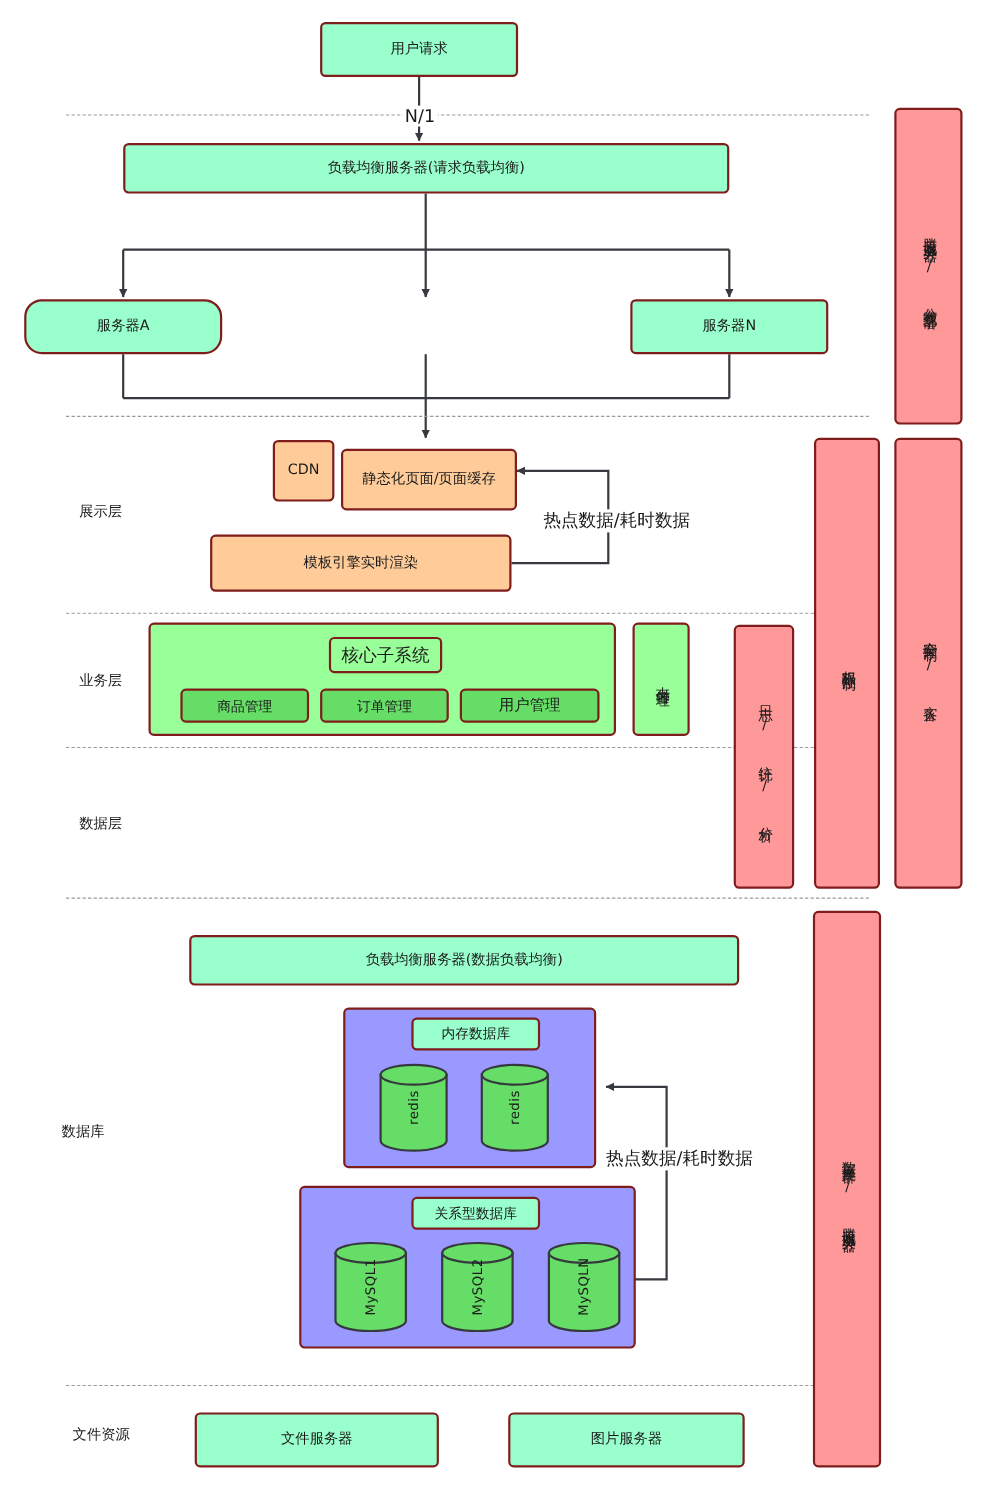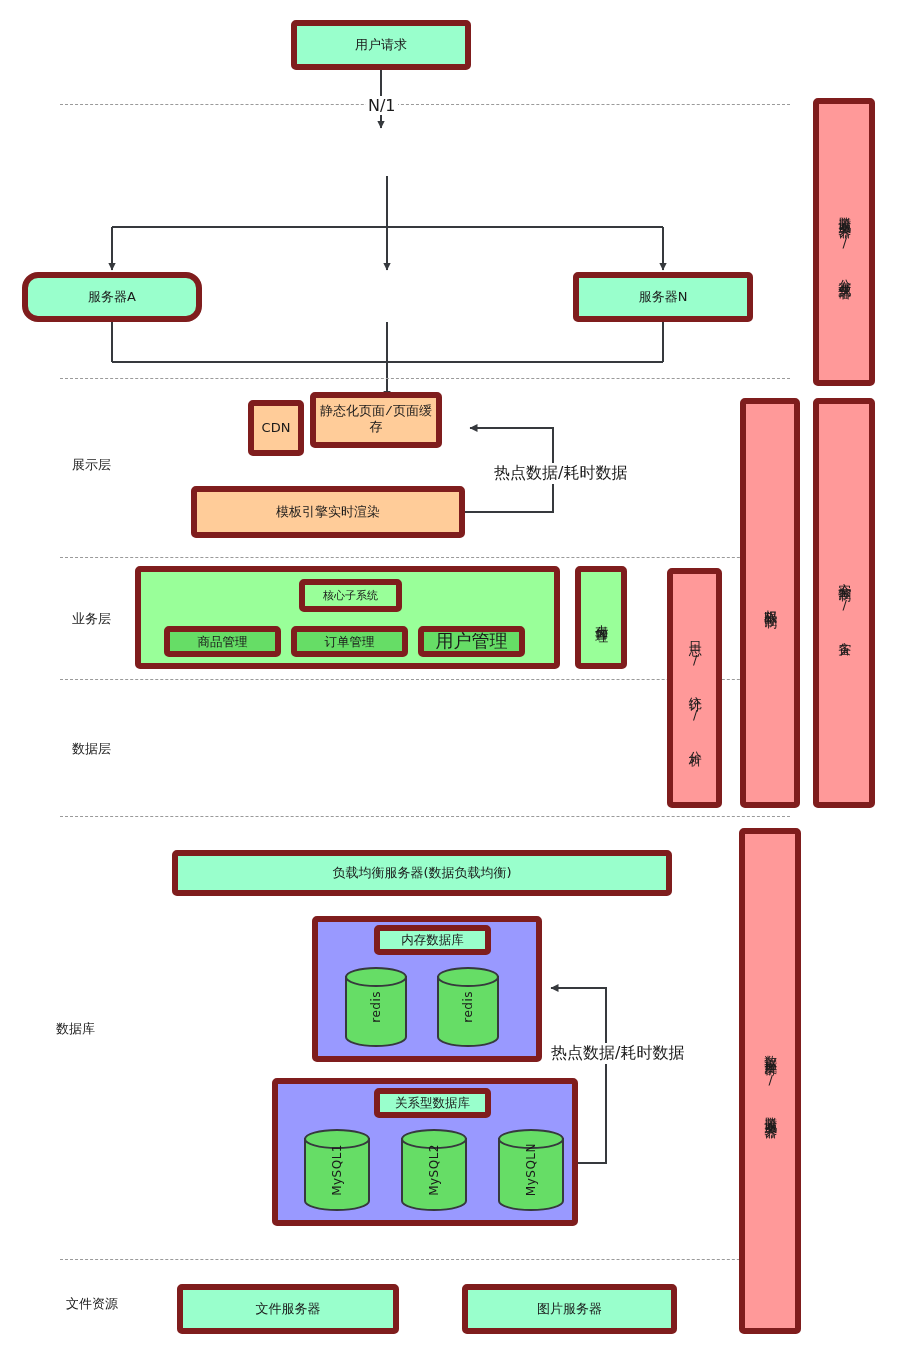--- a/index.html
+++ b/index.html
@@ -5,23 +5,23 @@
   html,body{margin:0;padding:0;background:#ffffff;}
   body{
     font-family:"DejaVu Sans","Liberation Sans",sans-serif;
     width:897px;height:1355px;position:relative;overflow:hidden;
     color:#1a1a1a;
   }
   #canvas{position:absolute;left:0;top:0;width:897px;height:1355px;}
 
   .node{
     position:absolute;box-sizing:border-box;
-    border:6px solid #7f1d1d;border-radius:5px;
+    border:2px solid #7f1d1d;border-radius:5px;
     display:flex;align-items:center;justify-content:center;
-    text-align:center;line-height:1.25;
+    text-align:right;line-height:1.25;
     font-size:13px;color:#1a1a1a;
   }
   .mint{background:#99ffcc;}
   .orange{background:#ffcc99;}
   .lgreen{background:#99ff99;}
   .dgreen{background:#66dd66;}
   .red{background:#ff9999;}
   .purple{background:#9999ff;}
 
   
@@ -105,34 +105,35 @@
   <div class="layer-label" style="left:72px;top:456px;">展示层</div>
   <div class="layer-label" style="left:72px;top:610px;">业务层</div>
   <div class="layer-label" style="left:72px;top:740px;">数据层</div>
   <div class="layer-label" style="left:56px;top:1020px;">数据库</div>
   <div class="layer-label" style="left:66px;top:1295px;">文件资源</div>
 
   <div class="node mint" style="left:291px;top:20px;width:180px;height:50px;">用户请求</div>
 
   <div class="edge-label" style="left:366px;top:96px;">N/1</div>
 
+  <div class="node mint" style="left:112px;top:130px;width:551px;height:46px;">负载均衡服务器(请求负载均衡)</div>
 
   <div class="node mint" style="left:22px;top:272px;width:180px;height:50px;border-radius:16px;">服务器A</div>
   <div class="node mint" style="left:573px;top:272px;width:180px;height:50px;">服务器N</div>
 
   <div class="node orange" style="left:248px;top:400px;width:56px;height:56px;">CDN</div>
-  <div class="node orange" style="left:310px;top:392px;width:132px;height:56px;font-family:Liberation Mono, monospace;">静态化页面/页面缓存</div>
+  <div class="node orange" style="left:310px;top:408px;width:160px;height:56px;">静态化页面/页面缓存</div>
   <div class="node orange" style="left:191px;top:486px;width:274px;height:52px;">模板引擎实时渲染</div>
   <div class="edge-label" style="left:492px;top:463px;">热点数据/耗时数据</div>
 
   <div class="node lgreen" style="left:135px;top:566px;width:425px;height:103px;"></div>
-  <div class="node lgreen" style="left:299px;top:579px;width:103px;height:33px;font-size:11px;">核心子系统</div>
+  <div class="node lgreen" style="left:299px;top:579px;width:103px;height:33px;font-size:16px;">核心子系统</div>
   <div class="node dgreen" style="left:164px;top:626px;width:117px;height:31px;font-size:12.5px;">商品管理</div>
   <div class="node dgreen" style="left:291px;top:626px;width:117px;height:31px;font-size:12.5px;">订单管理</div>
-  <div class="node dgreen" style="left:418px;top:626px;width:107px;height:31px;font-size:18px;">用户管理</div>
+  <div class="node dgreen" style="left:418px;top:626px;width:127px;height:31px;font-size:14px;">用户管理</div>
 
   <div class="node lgreen" style="left:575px;top:566px;width:52px;height:103px;">
     <span class="vert">支付管理</span>
   </div>
 
 
   <div class="node mint" style="left:172px;top:850px;width:500px;height:46px;">负载均衡服务器(数据负载均衡)</div>
 
   <div class="node purple" style="left:312px;top:916px;width:230px;height:146px;"></div>
   <div class="node mint" style="left:374px;top:925px;width:117px;height:30px;font-size:12.5px;">内存数据库</div>

